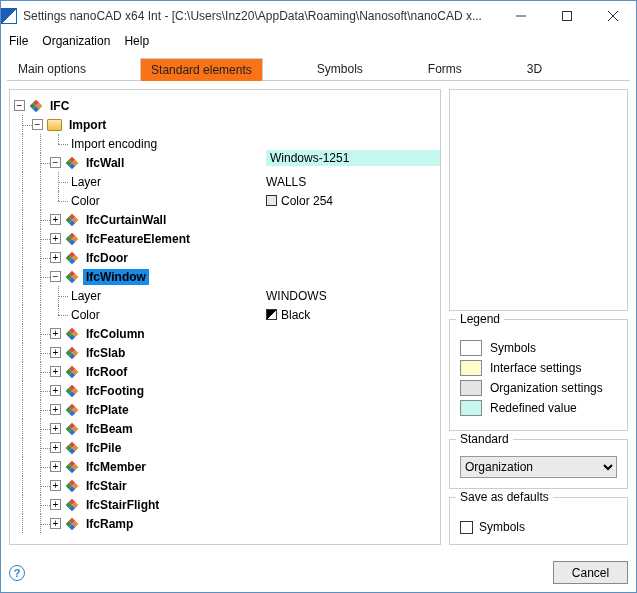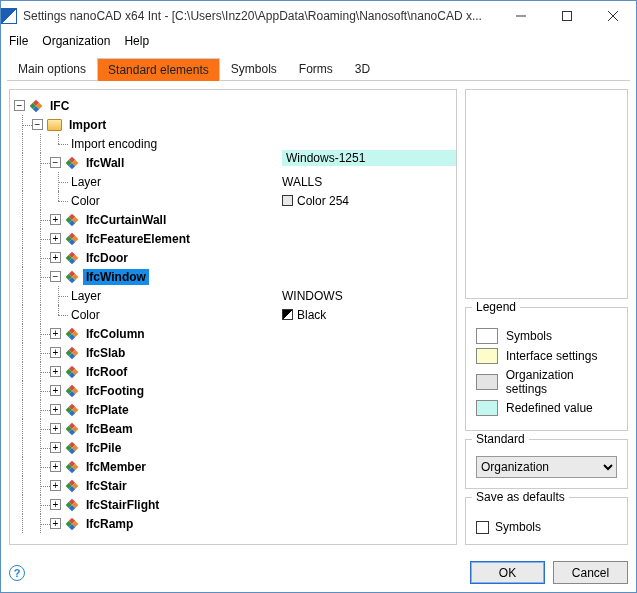--- a/index.html
+++ b/index.html
@@ -4,26 +4,26 @@
 <style>
   * { box-sizing: border-box; font-family: "Segoe UI", Tahoma, sans-serif; font-size: 12px; }
   body { margin: 0; background: #fff; }
   .window { width: 637px; height: 593px; border: 1px solid #5a8fc1; display: flex; flex-direction: column; }
   .titlebar { height: 30px; display: flex; align-items: center; color: #333; }
   .titlebar .title { flex: 1; overflow: hidden; white-space: nowrap; text-overflow: ellipsis; padding-right: 10px; }
   .titlebar-btn { width: 46px; height: 30px; display: flex; align-items: center; justify-content: center; color: #333; }
   .titlebar-btn svg { display: block; }
   .menubar { height: 20px; display: flex; align-items: center; gap: 14px; padding: 0 8px; color: #000; }
   .menubar span { cursor: default; }
-  .tabs { display: flex; margin: 6px 6px 0 6px; border-bottom: 1px solid #ccc; }
+  .tabs { display: flex; margin: 6px 6px 0 6px; border-bottom: 1px solid #ccc; gap: 43px; }
   .tab { padding: 4px 10px; border: 1px solid transparent; border-bottom: none; color: #222; cursor: default; }
   .tab.active { border-color: #ccc; background: #f97316; position: relative; top: 1px; }
   .content { flex: 1; display: flex; padding: 8px; gap: 8px; overflow: hidden; }
   .tree-panel { flex: 1; border: 1px solid #ccc; background: #fff; overflow: auto; padding: 6px 0 6px 4px; }
-  .side-panel { width: 163px; display: flex; flex-direction: column; gap: 8px; }
+  .side-panel { width: 179px; display: flex; flex-direction: column; gap: 8px; }
   .side-top { flex: 1; border: 1px solid #ccc; }
   .side-group { border: 1px solid #ccc; padding: 2px 10px 10px 10px; position: relative; }
   .side-group .grp-title { position: relative; top: -10px; left: -4px; background: #fff; padding: 0 4px; display: inline-block; }
   .legend-row { display: flex; align-items: center; gap: 8px; margin: 4px 0; }
   .swatch { width: 22px; height: 16px; border: 1px solid #888; }
   select { width: 100%; height: 22px; border: 1px solid #999; background: #eaeaea; }
   .checkbox-row { display: flex; align-items: center; gap: 6px; margin-top: 6px; }
   .cb { width: 13px; height: 13px; border: 1px solid #333; }
   .bottombar { display: flex; align-items: center; padding: 8px; gap: 8px; }
   .bottombar .spacer { flex: 1; }
@@ -391,17 +391,16 @@
           <span>Symbols</span>
         </div>
       </div>
     </div>
 
   </div>
 
   <div class="bottombar">
     <span class="help-icon">?</span>
     <span class="spacer"></span>
-    <div class="btn default">OK</div>
     <div class="btn">Cancel</div>
   </div>
 
 </div>
 
 </body></html>

